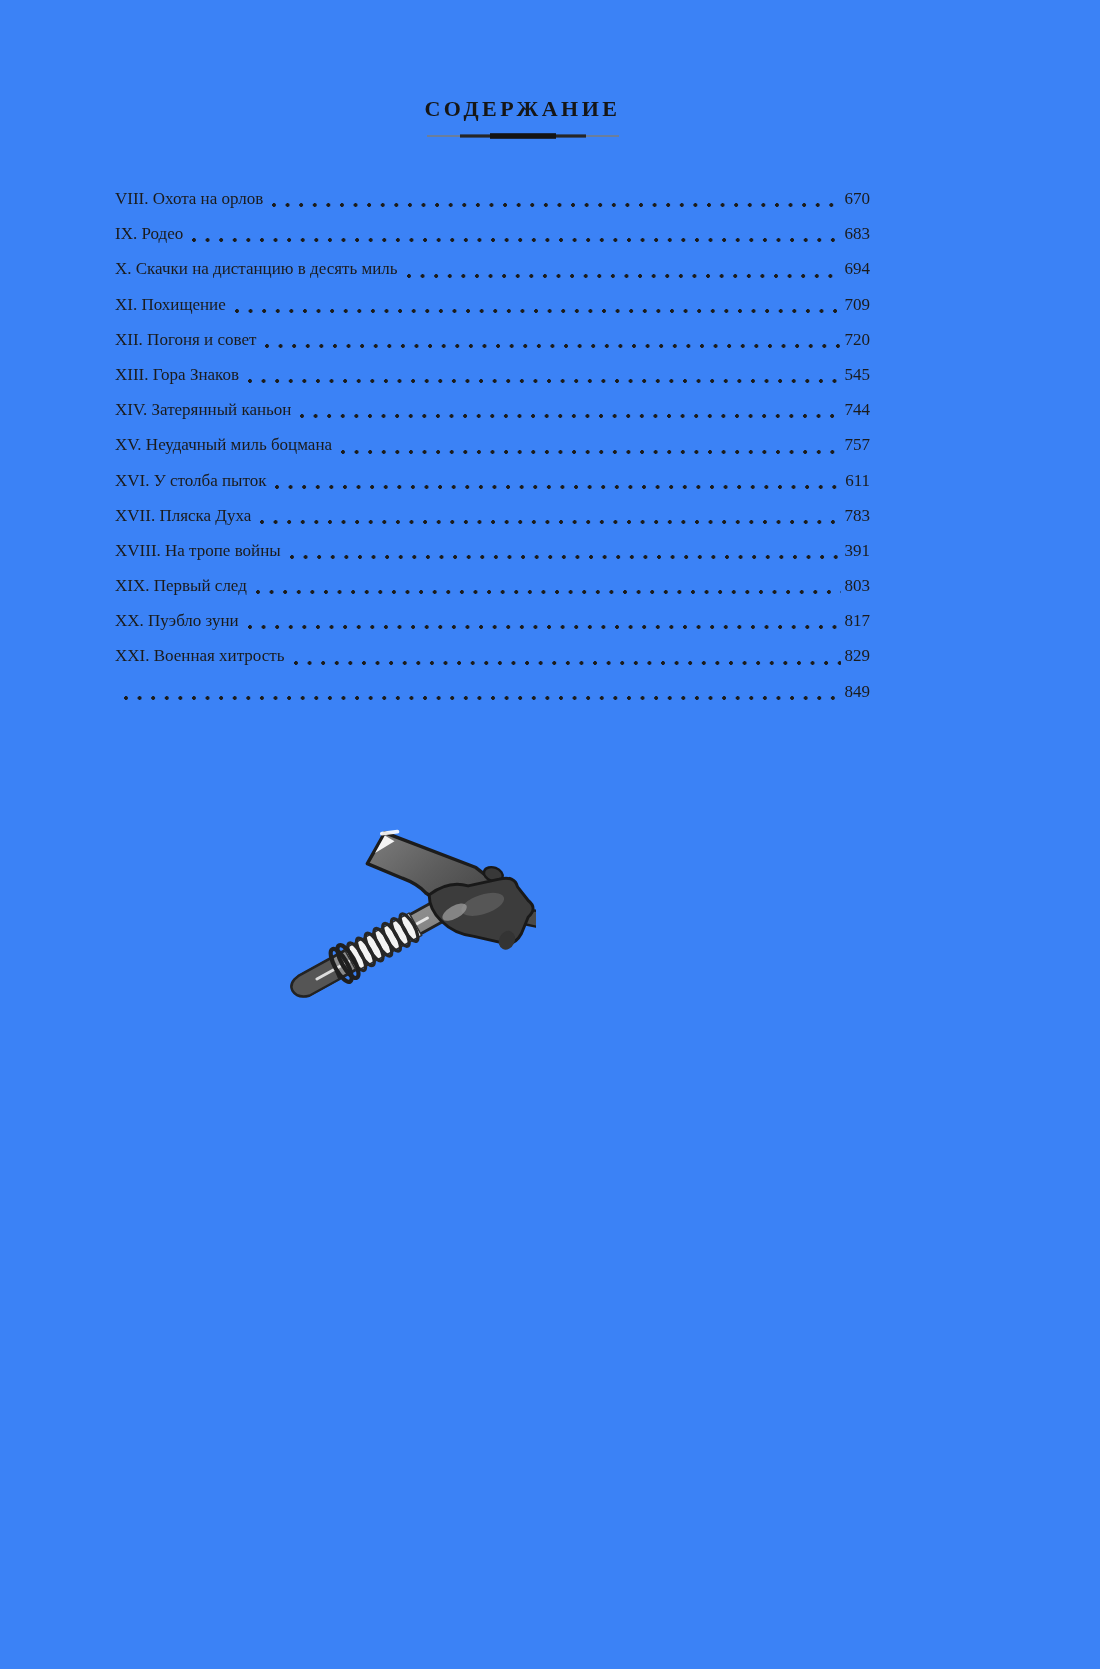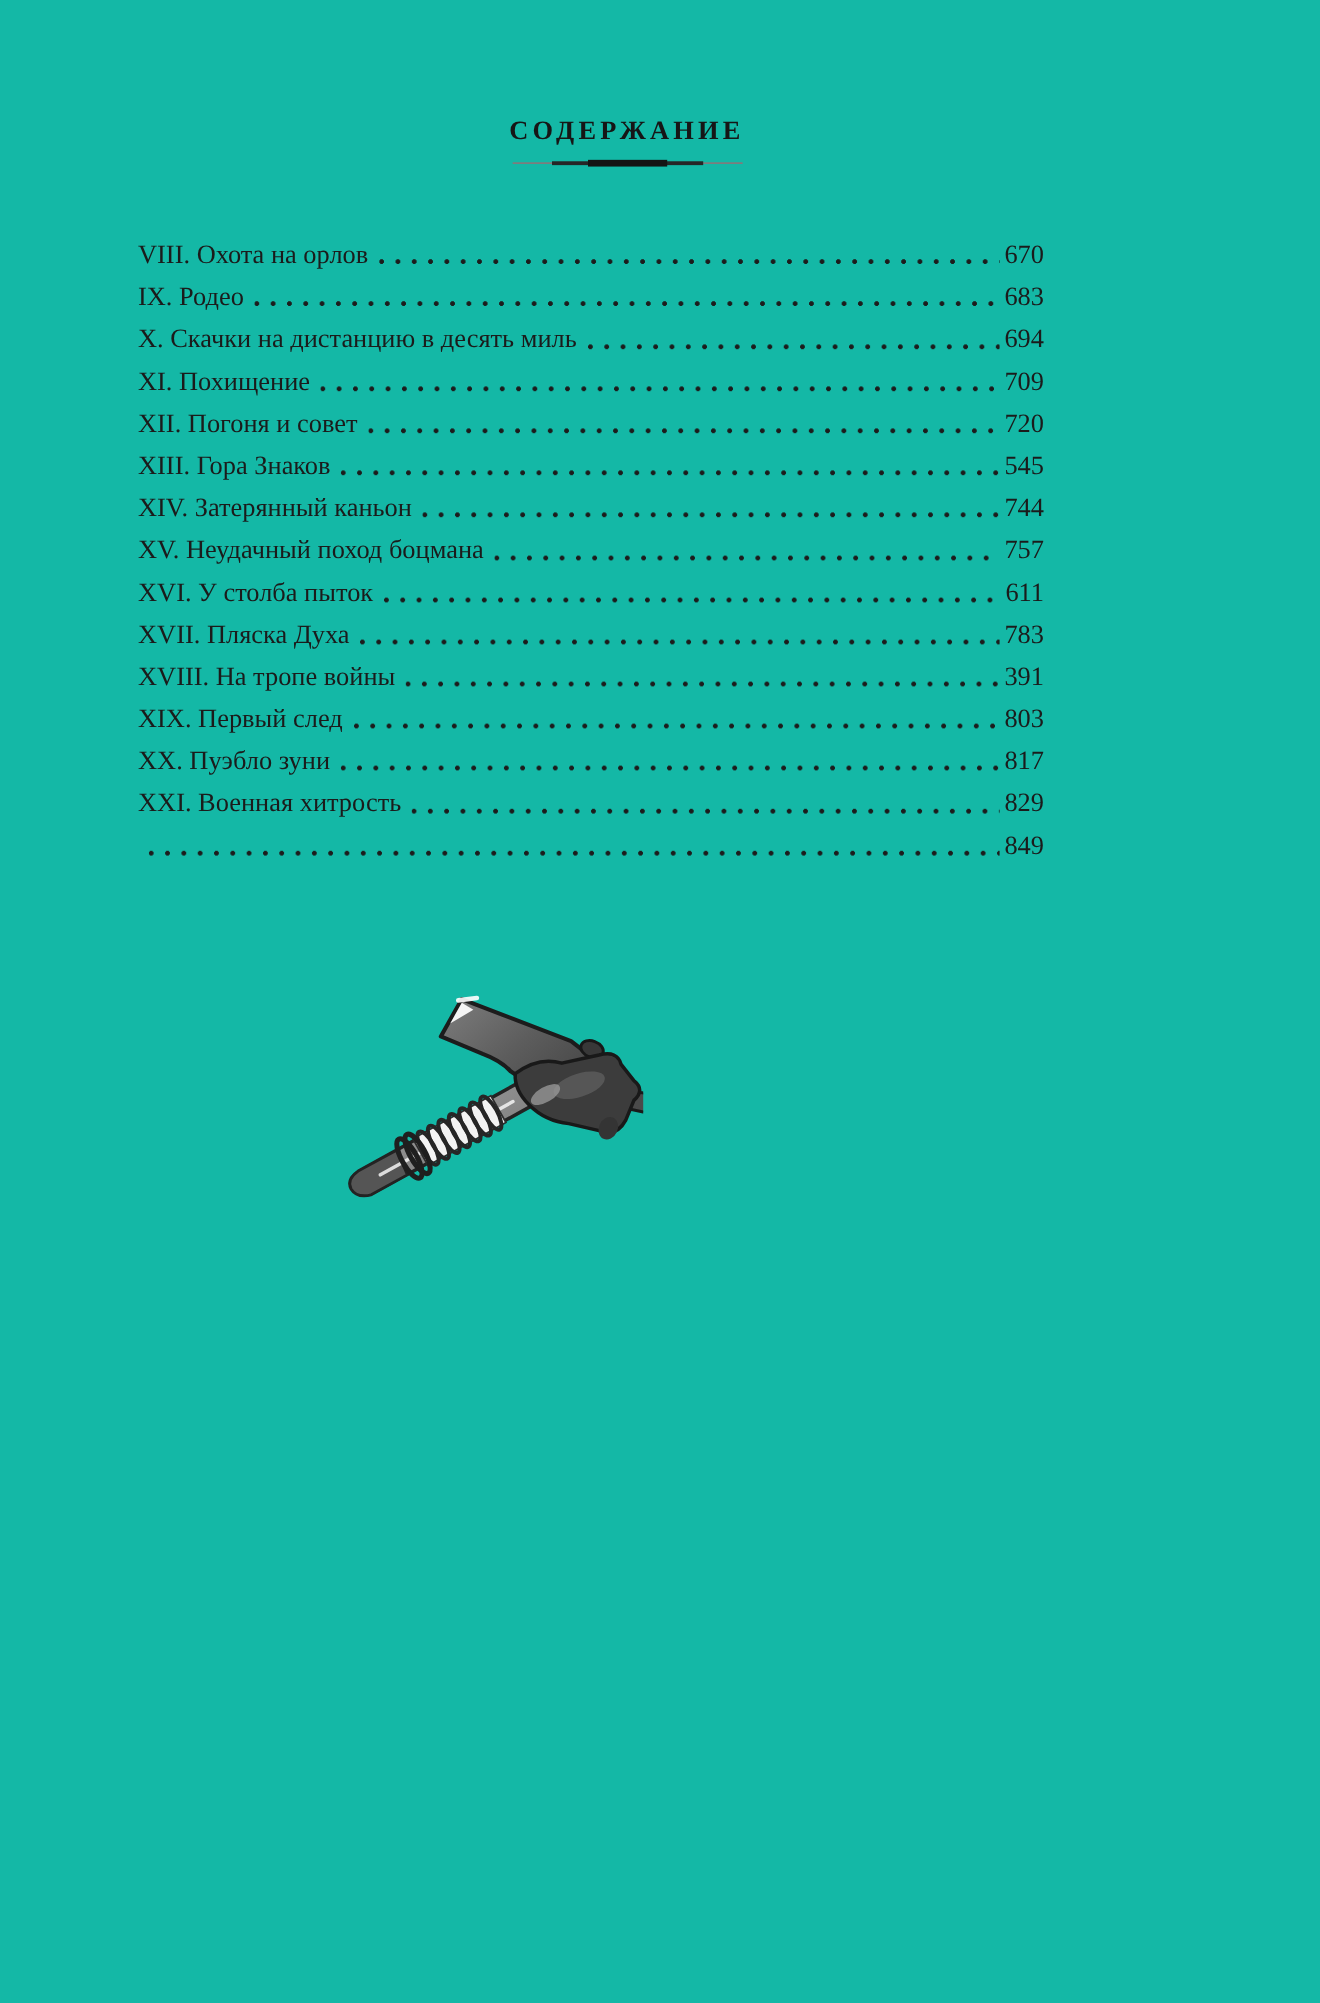--- a/index.html
+++ b/index.html
@@ -1,21 +1,21 @@
 <!DOCTYPE html>
 <html lang="ru"><head>
 <meta charset="utf-8">
 <style>
   html, body { margin: 0; padding: 0; background: #e8e8e8; }
   .sheet {
     position: relative;
     width: 1100px;
     height: 1669px;
     margin: 0 auto;
-    background: #14b8a6;
+    background: #3b82f6;
     color: #1b1b1b;
     font-family: "Liberation Serif", "DejaVu Serif", serif;
     overflow: hidden;
   }
 
   
   .toc-header {
     position: absolute;
     top: 96px;
     left: 115px;
@@ -31,24 +31,24 @@
     color: #161616;
   }
   .title-divider {
     margin-top: 10px;
     line-height: 0;
   }
 
   
   .toc-list {
     position: absolute;
-    top: 194px;
+    top: 181px;
     left: 115px;
     width: 755px;
-    font-size: 22px;
+    font-size: 17px;
   }
   .toc-row {
     display: flex;
     align-items: baseline;
     height: 35.2px;
     line-height: 35.2px;
     white-space: nowrap;
   }
   .toc-chapter { flex: 0 0 auto; }
   .dot-leader {
@@ -121,21 +121,21 @@
       <span class="toc-chapter">XIII. Гора Знаков</span>
       <span class="dot-leader"></span>
       <span class="toc-pagenum">545</span>
     </div>
       <div class="toc-row">
       <span class="toc-chapter">XIV. Затерянный каньон</span>
       <span class="dot-leader"></span>
       <span class="toc-pagenum">744</span>
     </div>
       <div class="toc-row">
-      <span class="toc-chapter">XV. Неудачный поход боцмана</span>
+      <span class="toc-chapter">XV. Неудачный миль боцмана</span>
       <span class="dot-leader"></span>
       <span class="toc-pagenum">757</span>
     </div>
       <div class="toc-row">
       <span class="toc-chapter">XVI. У столба пыток</span>
       <span class="dot-leader"></span>
       <span class="toc-pagenum">611</span>
     </div>
       <div class="toc-row">
       <span class="toc-chapter">XVII. Пляска Духа</span>

